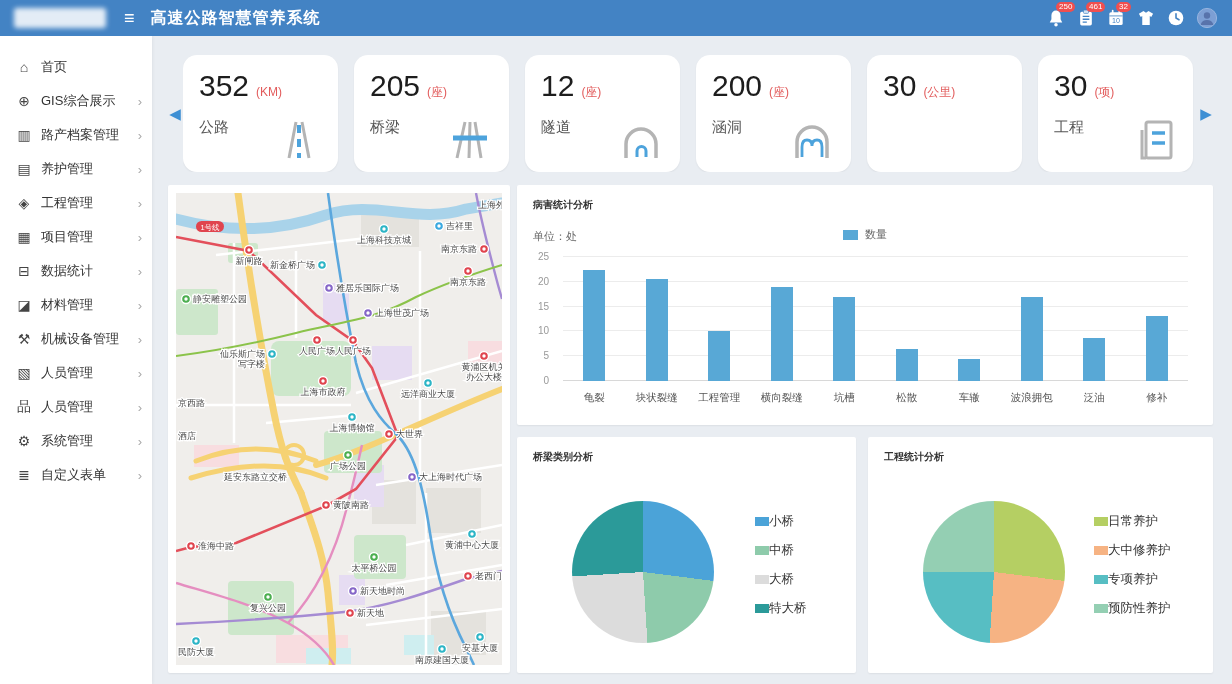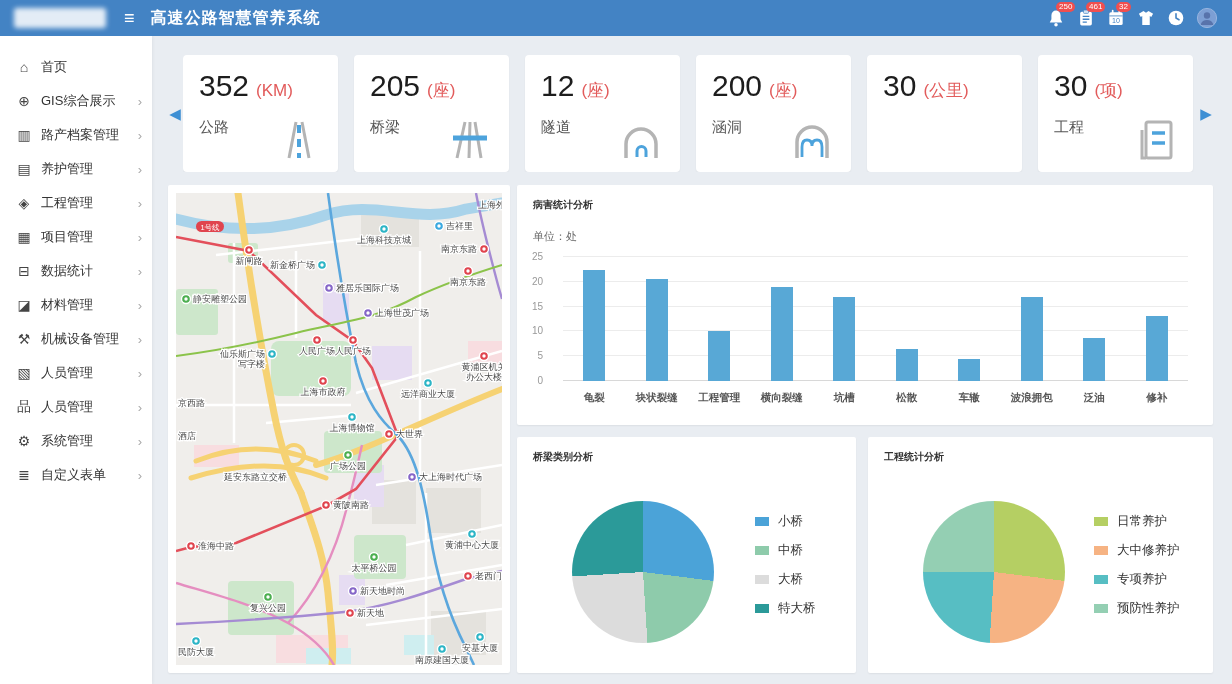--- a/index.html
+++ b/index.html
@@ -45,56 +45,56 @@
   .side-item .sicon { width:16px; font-size:14px; color:#444; margin-right:9px; text-align:center; }
   .side-item .slabel { flex:1; white-space:nowrap; }
   .side-item .sarrow { color:#a9a9a9; font-size:13px; }
   
   .main { position:absolute; top:36px; left:152px; right:0; bottom:0; }
   
   .stats-row { position:absolute; left:16px; right:19px; top:19px; height:117px; display:flex; align-items:center; }
   .car-arrow { width:14px; color:#3d8fd4; font-size:15px; cursor:pointer; flex:0 0 auto; text-align:center; }
   .cards-wrap { flex:1; display:flex; gap:16px; overflow:hidden; height:117px; margin:0 1px; }
   .stat-card {
-    flex:0 0 155px; background:#fff; border-radius:4px; height:117px;
+    flex:0 0 155px; background:#fff; border-radius:14px; height:117px;
     box-shadow:0 1px 2px rgba(0,0,0,.06); padding:14px 16px 12px;
     display:flex; flex-direction:column; justify-content:space-between; cursor:pointer;
   }
   .stat-top { display:flex; align-items:baseline; }
   .stat-value { font-size:30px; color:#1d1d1d; }
-  .stat-unit { font-size:17px; color:#e25b5b; margin-left:7px; }
+  .stat-unit { font-size:12px; color:#e25b5b; margin-left:7px; }
   .stat-bottom { display:flex; align-items:flex-start; justify-content:space-between; }
   .stat-label { font-size:15px; color:#555; padding-bottom:2px; }
   .stat-ic svg { width:46px; height:42px; display:block; }
   
   .panel { position:absolute; background:#fff; border-radius:2px; box-shadow:0 1px 2px rgba(0,0,0,.06); }
   .panel-title { position:absolute; top:13px; left:16px; font-size:10px; font-weight:bold; color:#333; }
   .map-panel  { left:16px;  top:149px; width:342px; height:488px; padding:8px; cursor:grab; }
   .bar-panel  { left:365px; top:149px; width:696px; height:240px; }
   .pie-panel-bridge  { left:365px; top:401px; width:339px; height:236px; }
   .pie-panel-project { left:716px; top:401px; width:345px; height:236px; }
   
   .bar-unit { position:absolute; top:44px; left:16px; font-size:11px; color:#666; }
   .bar-legend { position:absolute; top:42px; left:0; right:0; display:flex; justify-content:center; align-items:center; gap:7px; font-size:11px; color:#666; }
   .bar-legend .sq { width:15px; height:10px; }
   .bar-plot { position:absolute; left:46px; right:25px; top:72px; bottom:44px; }
   .gridline { position:absolute; left:0; right:0; height:1px; background:#ececec; }
   .gridline.zero { background:#d8d8d8; }
-  .ytick { position:absolute; right:100%; margin-right:20px; transform:translateY(-50%); font-size:10px; color:#999; }
+  .ytick { position:absolute; right:100%; margin-right:14px; transform:translateY(-50%); font-size:10px; color:#999; }
   .bar-cols { position:absolute; inset:0; display:flex; }
   .bar-col { flex:1; display:flex; align-items:flex-end; justify-content:center; height:100%; }
   .bar { width:22px; background:#58a8d6; }
   .bar-cats { position:absolute; left:46px; right:25px; bottom:20px; display:flex; }
-  .bar-cat { flex:1; text-align:center; font-size:10.5px; color:#555;font-weight:bold; }
+  .bar-cat { flex:1; text-align:center; font-size:10.5px; color:#555; }
   
   .pie { position:absolute; left:55px; top:64px; width:142px; height:142px; border-radius:50%; }
   .pie-legend { position:absolute; top:76px; }
   .pie-panel-bridge .pie-legend { left:238px; }
   .pie-panel-project .pie-legend { left:226px; }
-  .pleg-item { display:flex; align-items:center; gap:9px; margin-bottom:12px; font-size:12.5px; color:#333; }
+  .pleg-item { display:flex; align-items:center; margin-bottom:12px; font-size:12.5px; color:#333; }
   .pleg-item .sq { width:14px; height:9px; }
   
   .map-svg { width:100%; height:100%; display:block; background:#f0eeeb; }
   .map-svg text { font-family:"Liberation Sans","DejaVu Sans",sans-serif; }
 </style>
 </head>
 <body>
 
 <div class="header">
   <div class="logo"></div>
@@ -470,20 +470,24 @@
           <text x="266" y="470" font-size="9" fill="#4a4a4a" stroke="#ffffff" stroke-width="2.4" paint-order="stroke" text-anchor="middle">南原建国大厦</text>
           <rect x="20" y="28" width="28" height="11" rx="5.5" fill="#e0444e"></rect>
           <text x="34" y="36.5" font-size="7.5" fill="#fff" text-anchor="middle">1号线</text>
         </g>
     </svg>
   </div>
 
   <div class="panel bar-panel">
     <div class="panel-title">病害统计分析</div>
     <div class="bar-unit">单位：处</div>
+    <div class="bar-legend">
+      <span class="sq" id="bar-legend-sq" style="background: rgb(88, 168, 214);"></span>
+      <span>数量</span>
+    </div>
     <div class="bar-plot" id="bar-plot">
         <div class="gridline zero" style="bottom: 0%;">
           <span class="ytick">0</span>
         </div>
         <div class="gridline" style="bottom: 20%;">
           <span class="ytick">5</span>
         </div>
         <div class="gridline" style="bottom: 40%;">
           <span class="ytick">10</span>
         </div>

